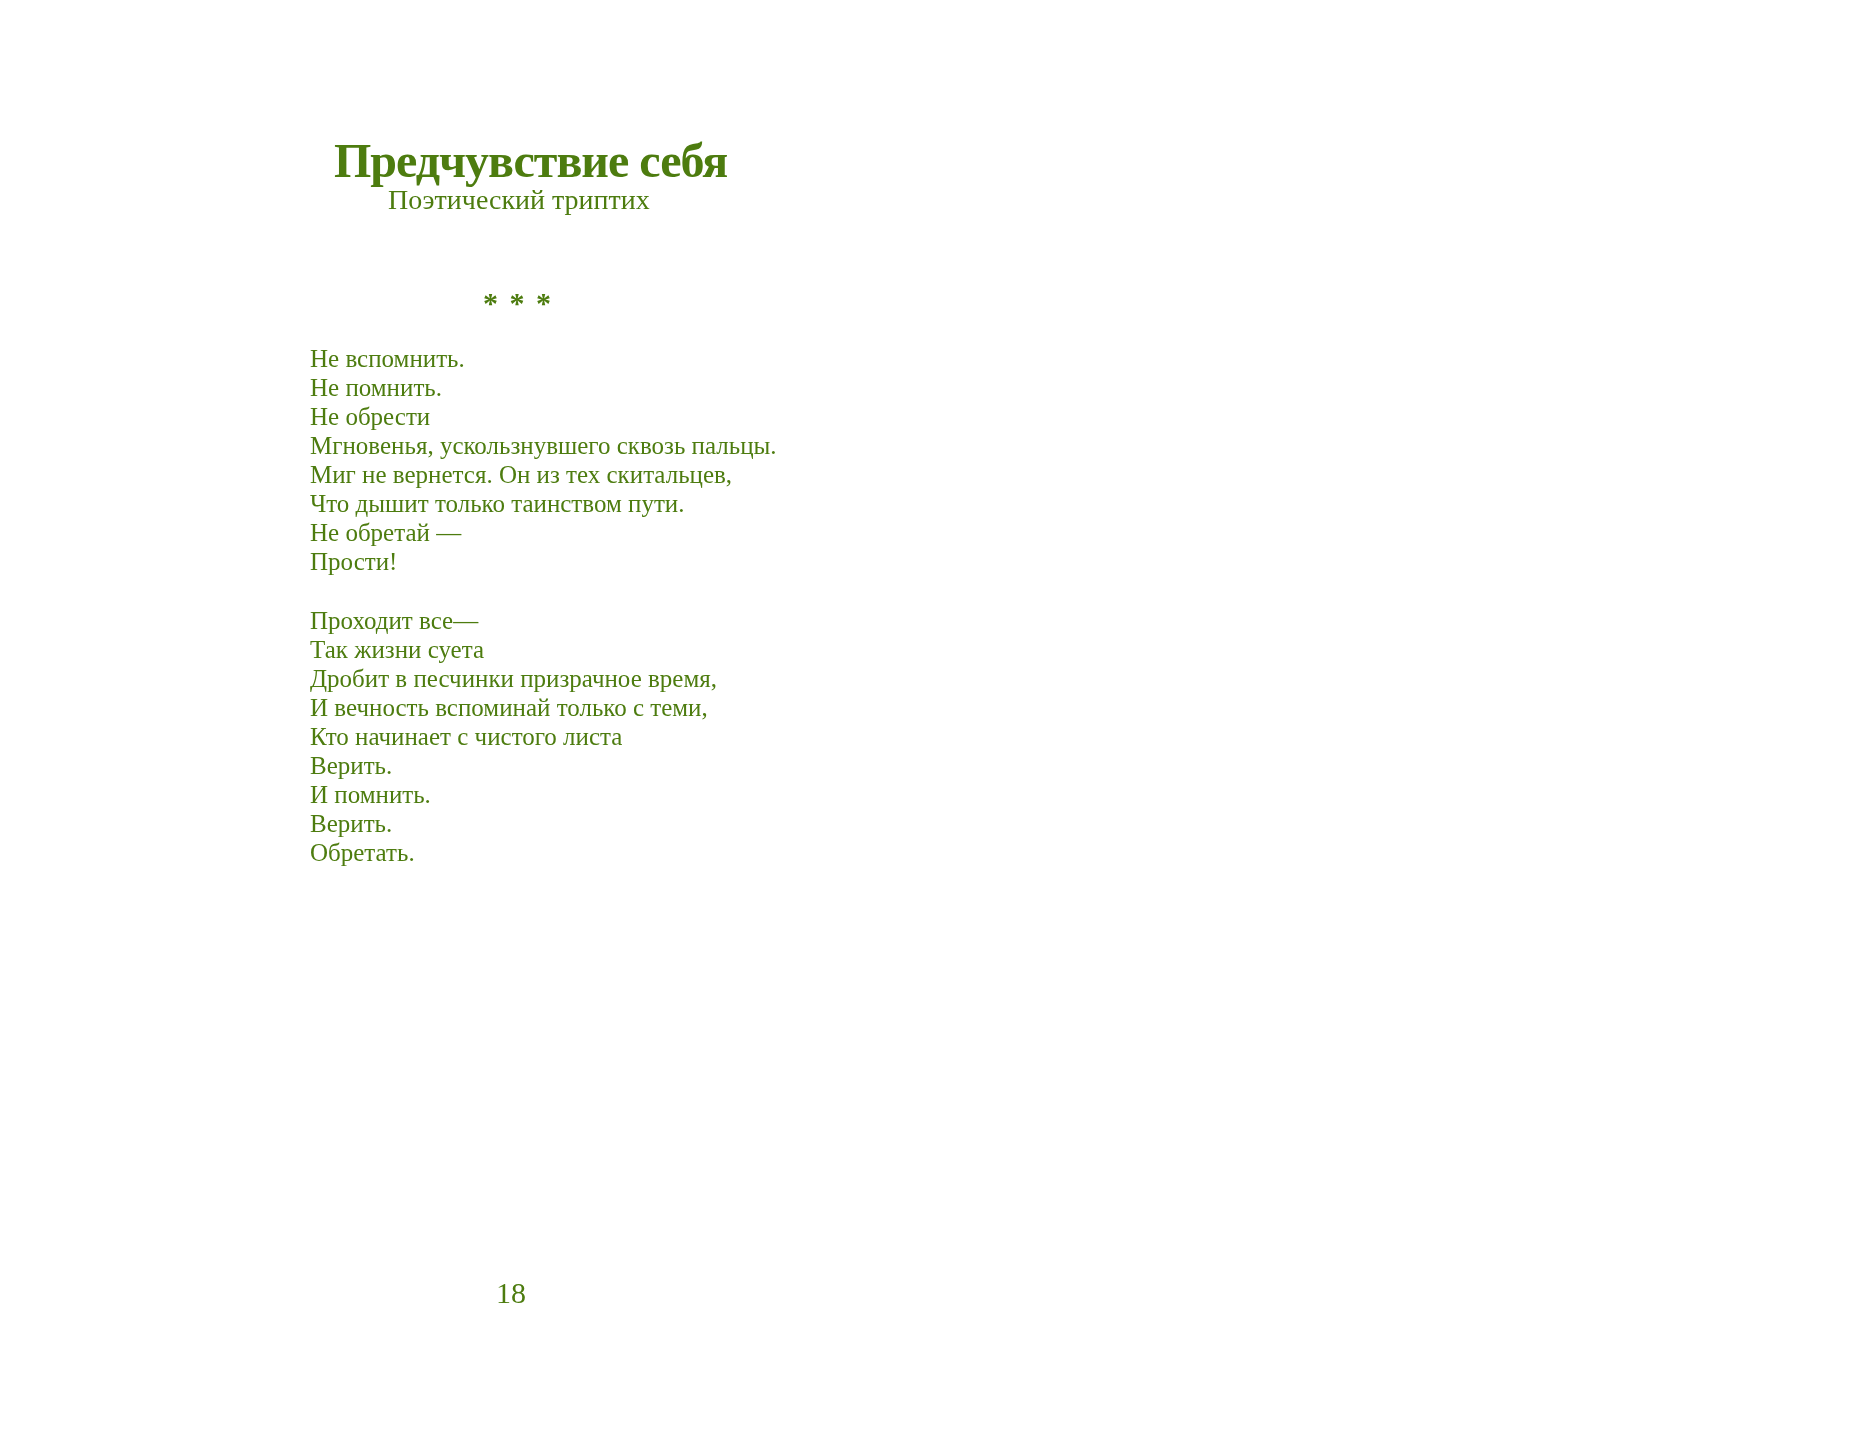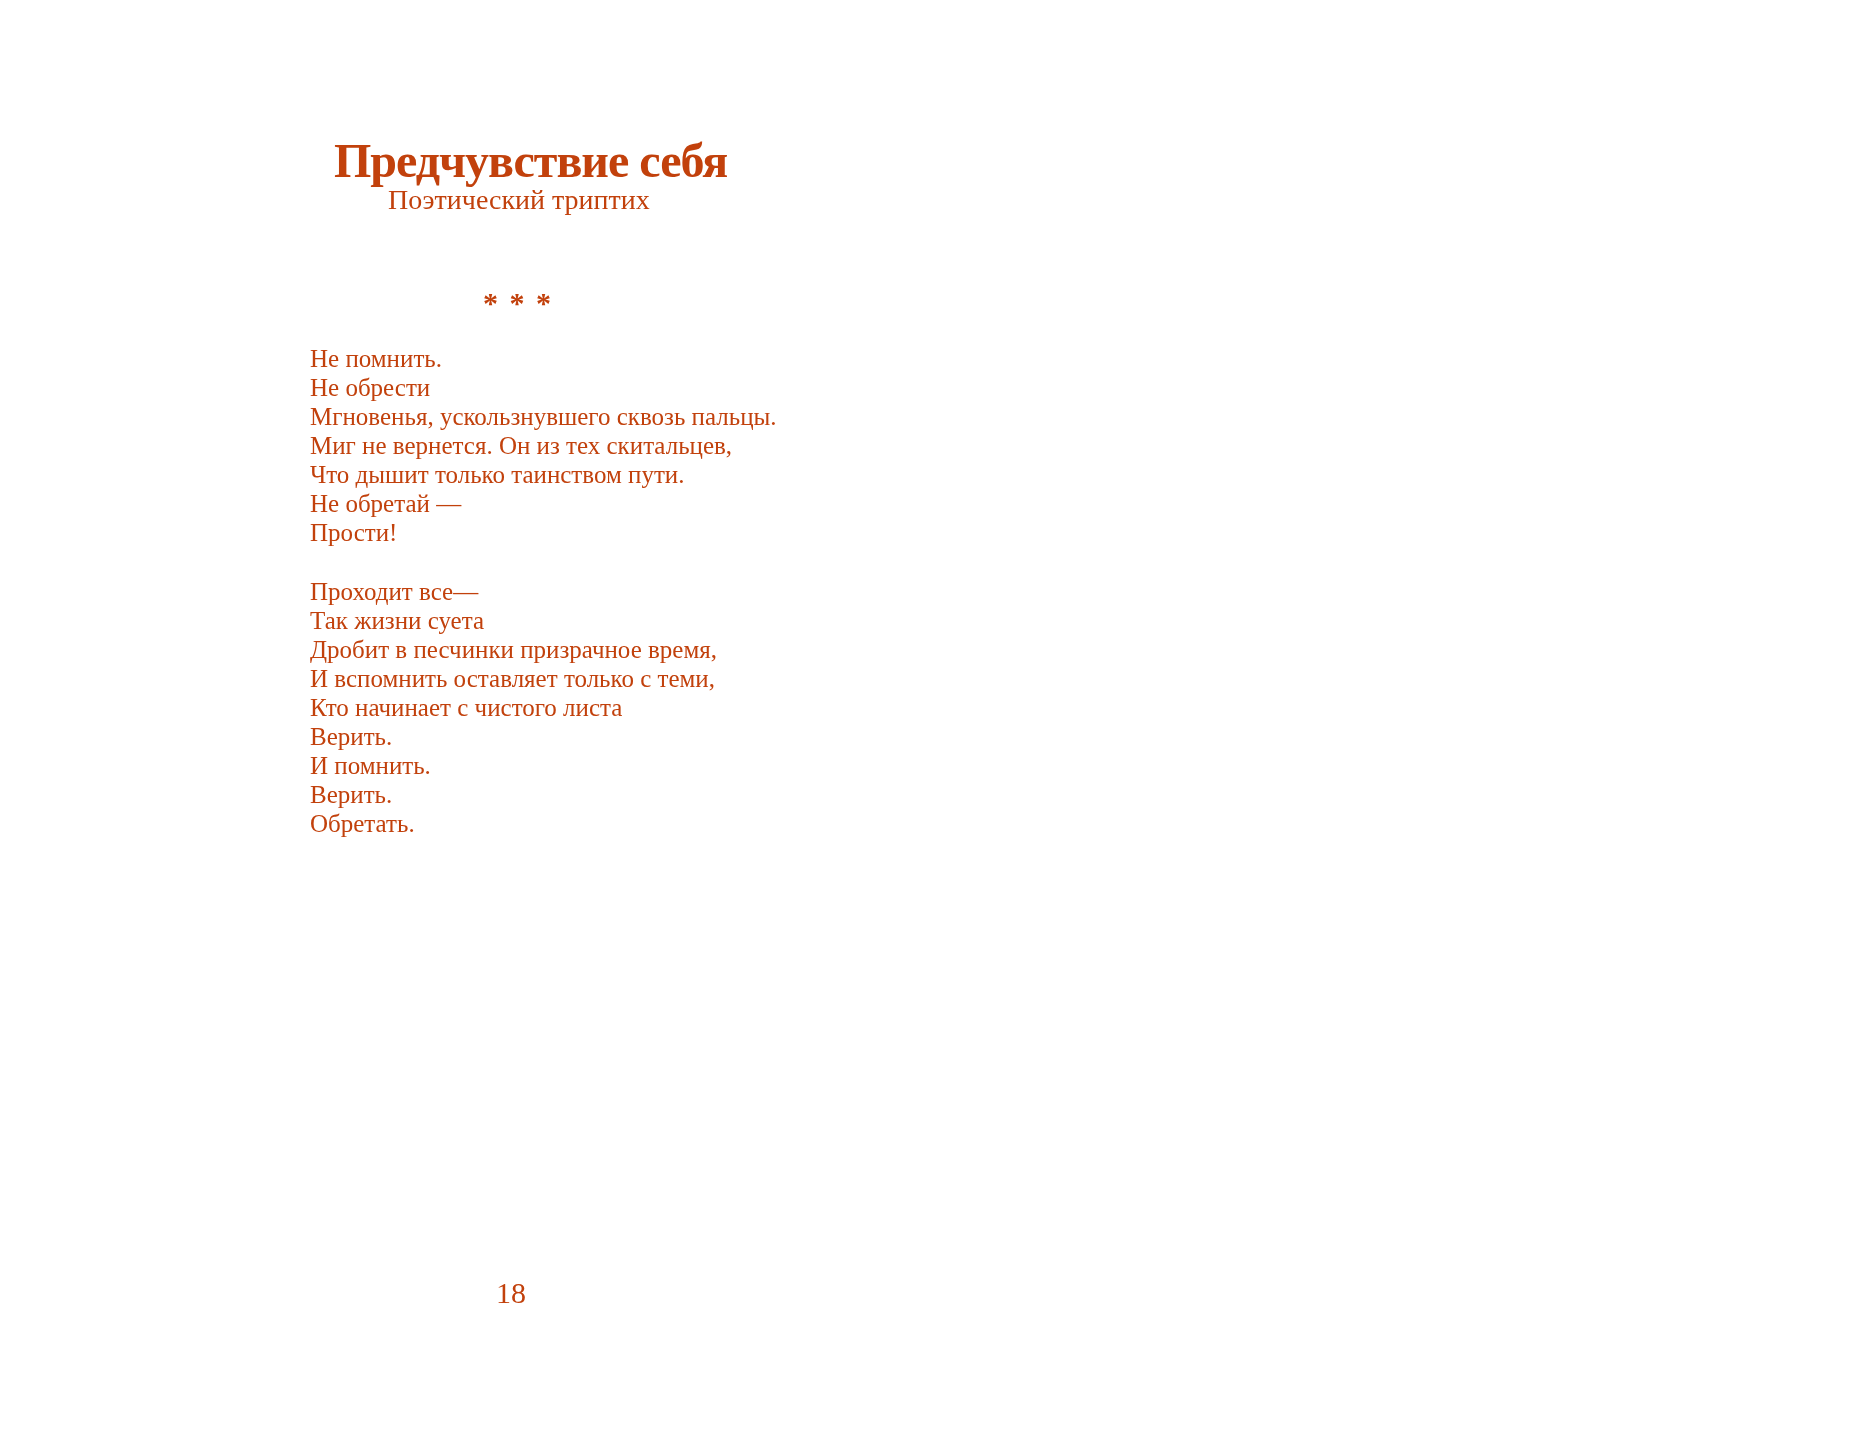--- a/index.html
+++ b/index.html
@@ -6,21 +6,21 @@
     margin: 0;
     padding: 0;
     background: #ffffff;
   }
   .canvas {
     position: relative;
     width: 1871px;
     height: 1455px;
     background: #ffffff;
     font-family: "Liberation Serif", serif;
-    color: #c2410c;
+    color: #4d7c0f;
     overflow: hidden;
   }
   .page-region {
     position: absolute;
     top: 0;
     height: 100%;
   }
   .page-left  { left: 0;     width: 935px; }
   .page-right { left: 935px; width: 936px; }
 
@@ -74,33 +74,34 @@
 <body>
 
 <div class="canvas">
 
   <div class="page-region page-left">
     <div class="poem-title">Предчувствие себя</div>
     <div class="poem-subtitle">Поэтический триптих</div>
     <div class="section-marker marker-left">* * *</div>
     <div class="poem poem-left">
       <div class="stanza">
+          <div>Не вспомнить.</div>
           <div>Не помнить.</div>
           <div>Не обрести</div>
           <div>Мгновенья, ускользнувшего сквозь пальцы.</div>
           <div>Миг не вернется. Он из тех скитальцев,</div>
           <div>Что дышит только таинством пути.</div>
           <div>Не обретай —</div>
           <div>Прости!</div>
         </div>
       <div class="stanza">
           <div>Проходит все—</div>
           <div>Так жизни суета</div>
           <div>Дробит в песчинки призрачное время,</div>
-          <div>И вспомнить оставляет только с теми,</div>
+          <div>И вечность вспоминай только с теми,</div>
           <div>Кто начинает с чистого листа</div>
           <div>Верить.</div>
           <div>И помнить.</div>
           <div>Верить.</div>
           <div>Обретать.</div>
         </div>
     </div>
     <div class="page-number page-number-left">18</div>
   </div>
 

